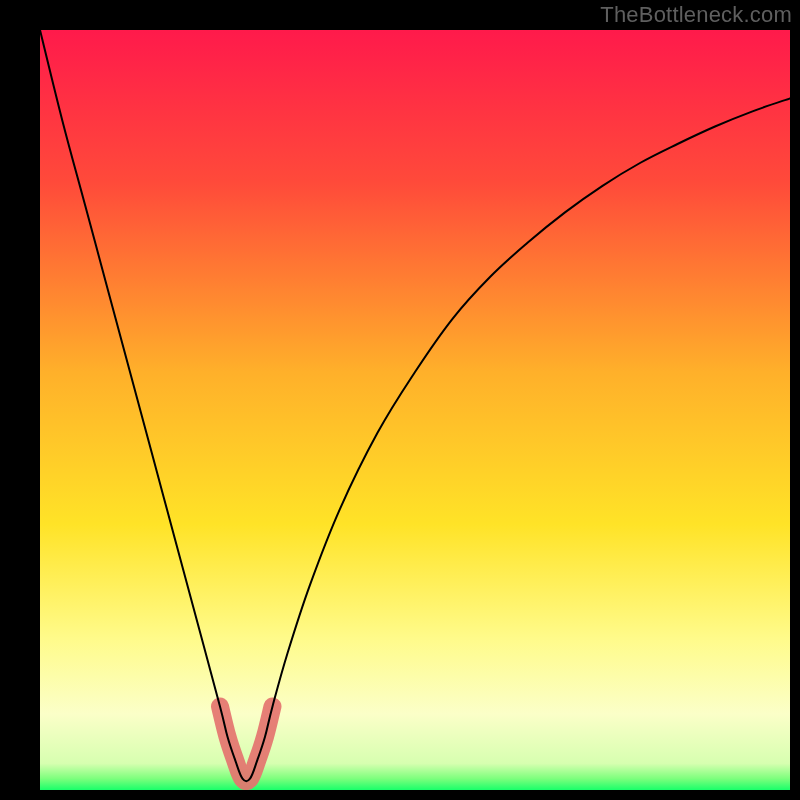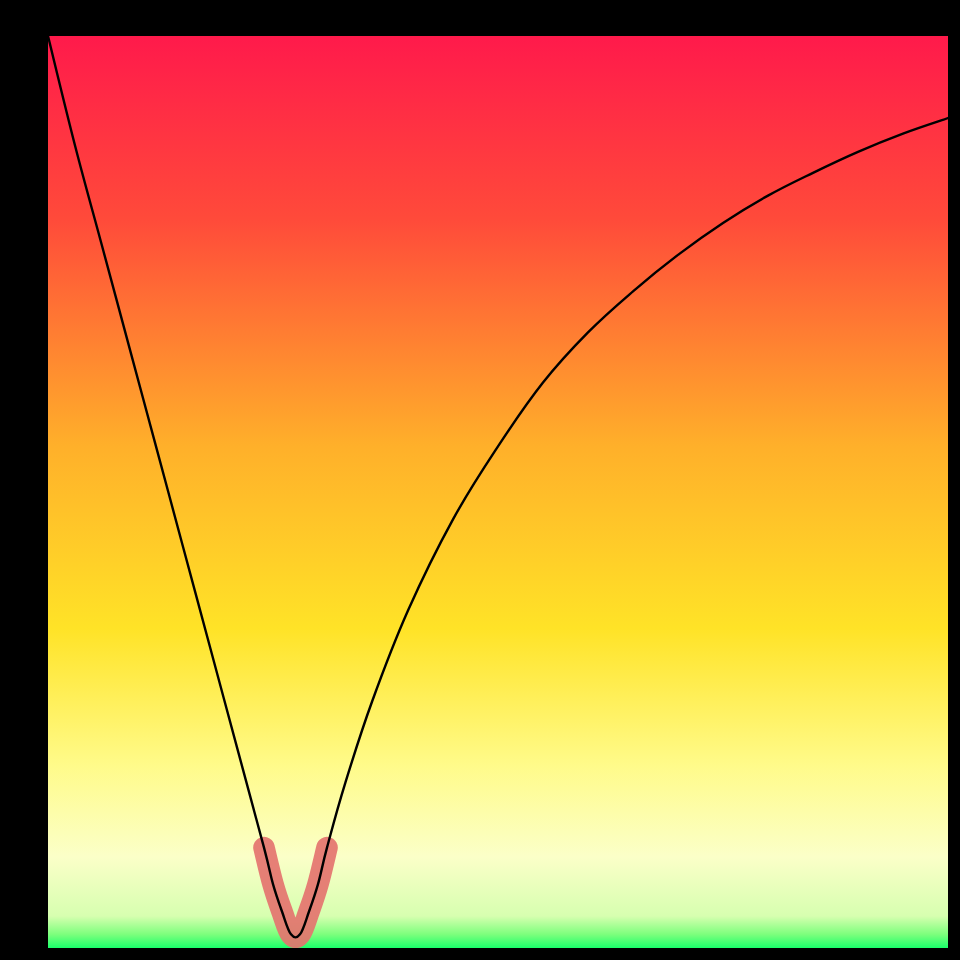--- a/index.html
+++ b/index.html
@@ -37,20 +37,21 @@
     height: 760px;
   }
   svg {
     display: block;
   }
 </style>
 </head>
 <body>
 
 <div class="frame">
+  <div class="watermark">TheBottleneck.com</div>
 
   <div class="plot">
     <svg id="chart-svg" width="750" height="760" viewBox="0 0 750 760">
       <defs>
         <linearGradient id="bg-grad" x1="0" y1="0" x2="0" y2="1">
             <stop offset="0%" stop-color="#ff1a4b"></stop>
             <stop offset="20%" stop-color="#ff4a3a"></stop>
             <stop offset="45%" stop-color="#ffb02a"></stop>
             <stop offset="65%" stop-color="#ffe327"></stop>
             <stop offset="80%" stop-color="#fffb8a"></stop>

